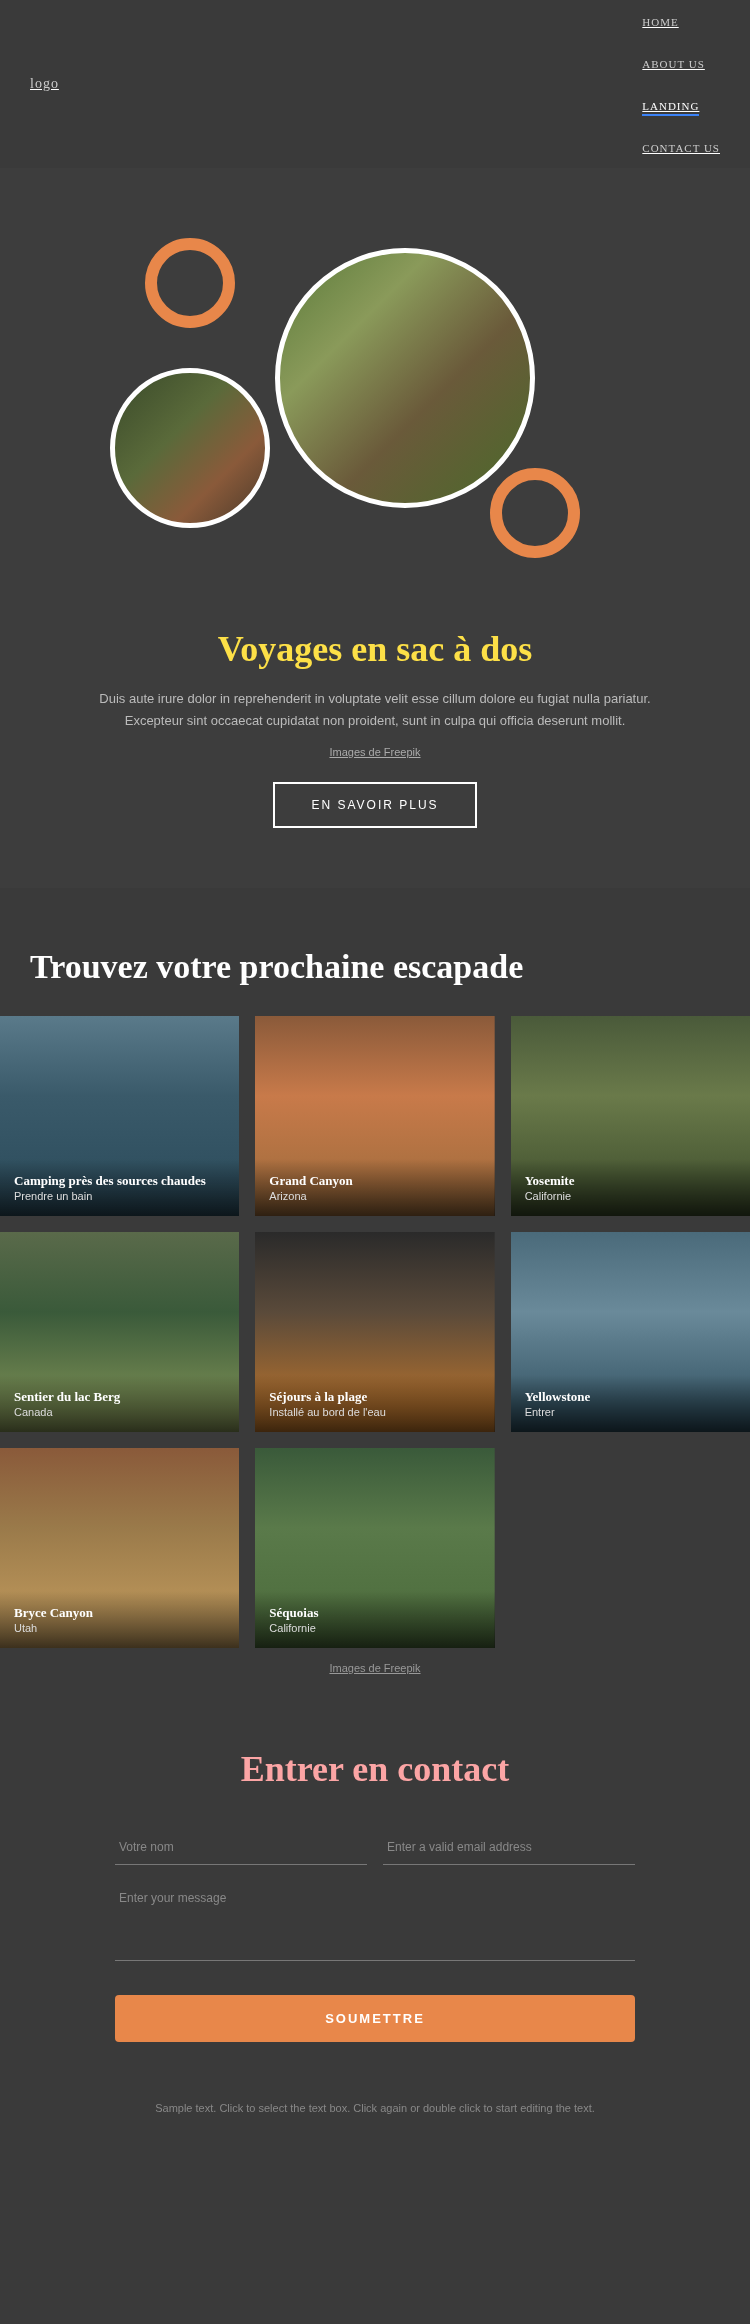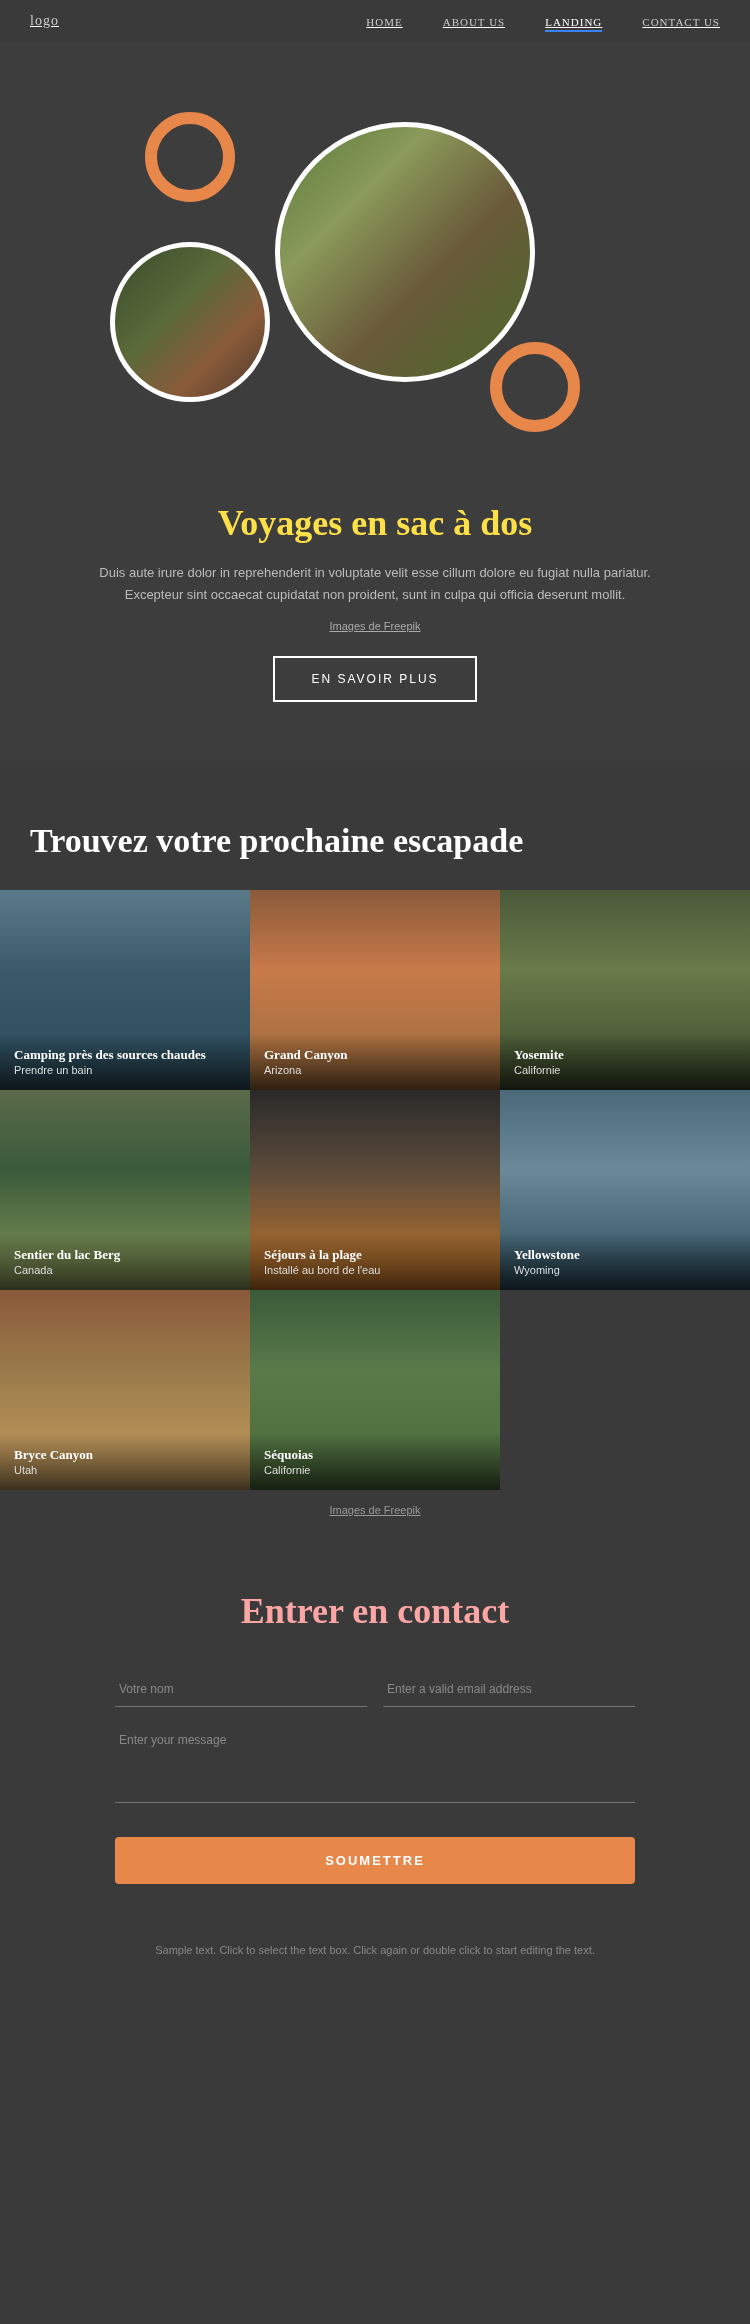--- a/index.html
+++ b/index.html
@@ -20,22 +20,23 @@
       background: #3a3a3a;
       text-decoration: underline;
     }
     .logo {
       font-size: 14px;
       color: #ccc;
       letter-spacing: 1px;
     }
     .nav {
       display: flex;
-      gap: 40px;
+      gap: 24px;
       list-style: none;
+      flex-direction: column;
     }
     .nav li a {
       text-decoration: none;
       color: #ccc;
       font-size: 11px;
       letter-spacing: 1px;
       text-transform: uppercase;
     }
     .nav li.active a {
       color: #fff;
@@ -150,21 +151,21 @@
     .gallery-title {
       font-size: 34px;
       color: #fff;
       margin-bottom: 30px;
       font-weight: bold;
       padding: 0 30px;
     }
     .gallery-grid {
       display: grid;
       grid-template-columns: repeat(3, 1fr);
-      gap: 0;
+      gap: 16px;
     }
     .gallery-item {
       position: relative;
       height: 200px;
       overflow: hidden;
     }
     .gallery-item .bg {
       width: 100%;
       height: 100%;
       background-size: cover;
@@ -365,21 +366,21 @@
         <div class="item-title">Séjours à la plage</div>
         <div class="item-sub">Installé au bord de l'eau</div>
       </div>
     </div>
 
 
     <div class="gallery-item">
       <div class="bg bg-7"></div>
       <div class="overlay">
         <div class="item-title">Yellowstone</div>
-        <div class="item-sub">Wyoming</div>
+        <div class="item-sub">Entrer</div>
       </div>
     </div>
 
     <div class="gallery-item">
       <div class="bg bg-8"></div>
       <div class="overlay">
         <div class="item-title">Bryce Canyon</div>
         <div class="item-sub">Utah</div>
       </div>
     </div>

